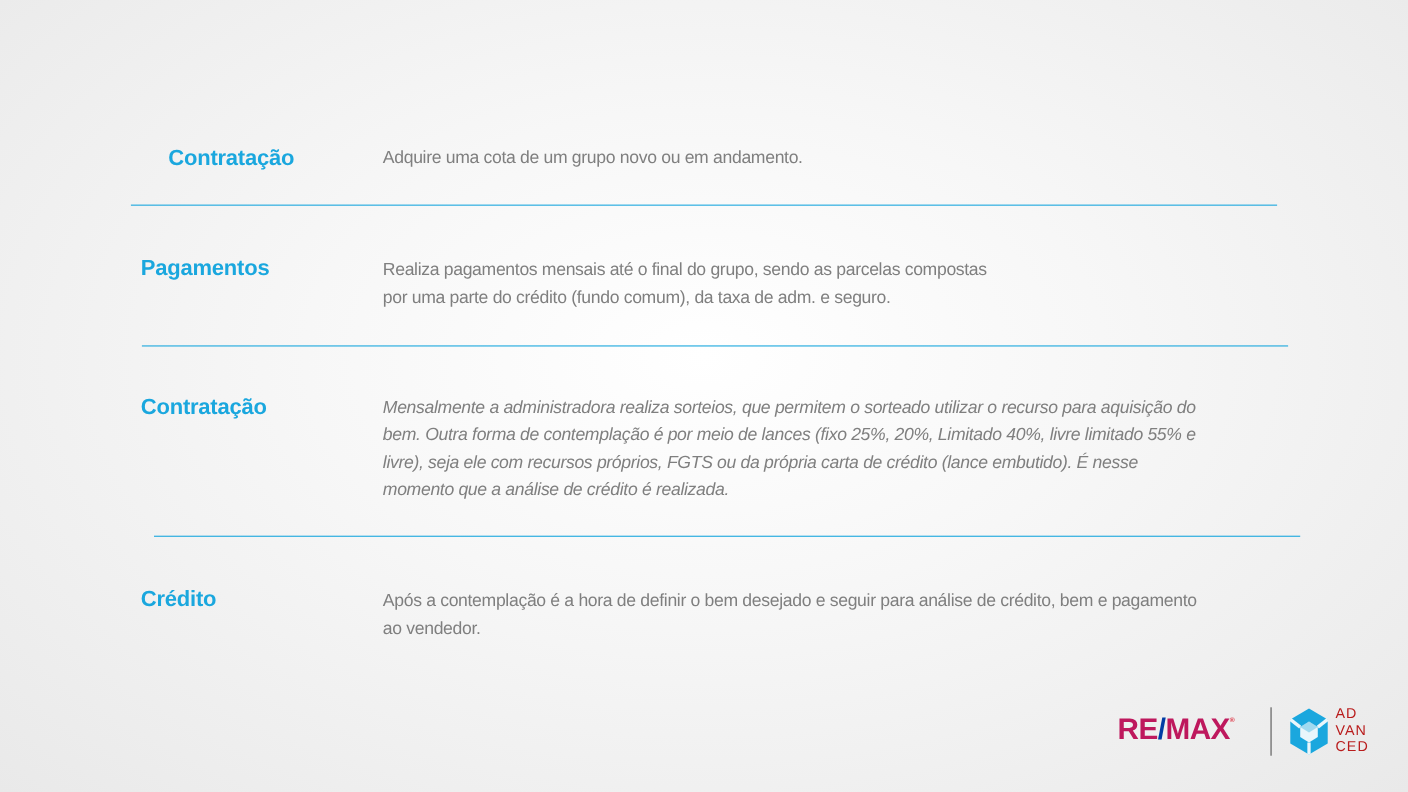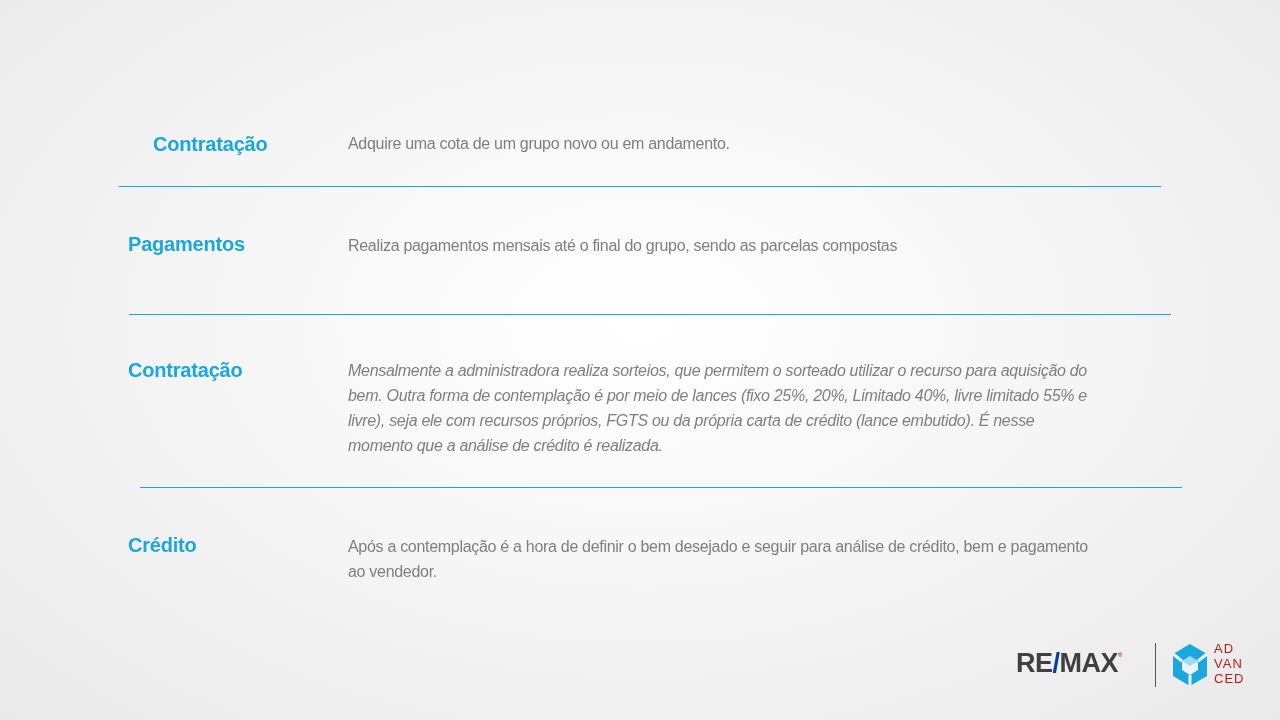--- a/index.html
+++ b/index.html
@@ -20,21 +20,21 @@
       font-family: "Liberation Sans", sans-serif;
       letter-spacing: -0.3px;
     }
     .divider { position: absolute; height: 1px; background: #1aa7de; }
     .logos { position: absolute; left: 1014px; top: 640px; width: 240px; height: 50px; }
     .remax {
       position: absolute; left: 2px; top: 8px;
       font-weight: bold; font-size: 27px; letter-spacing: -0.5px;
       font-family: "Liberation Sans", sans-serif;
     }
-    .remax .re, .remax .max { color: #404040; }
+    .remax .re, .remax .max { color: #be185d; }
     .remax .slash { color: #003da5; }
     .remax .reg { font-size: 6px; color: #dc1c2e; vertical-align: top; position: relative; top: 4px; }
     .sep { position: absolute; left: 141px; top: 3px; width: 1px; height: 44px; background: #555; }
     .cube { position: absolute; left: 156px; top: 2px; }
     .adv {
       position: absolute; left: 200px; top: 1px;
       color: #b91c1c; font-size: 13px; line-height: 15px; letter-spacing: 1px;
       font-family: "Liberation Sans", sans-serif;
     }
   </style>
@@ -43,20 +43,21 @@
 
 <div class="title" style="top:133px;margin-left:25px;">Contratação</div>
 <div class="desc" style="top:131px;">
   <div>Adquire uma cota de um grupo novo ou em andamento.</div>
 </div>
 <div class="divider" style="left:119px; top:186px; width:1042px;"></div>
 
 <div class="title" style="top:233px;">Pagamentos</div>
 <div class="desc" style="top:233px;">
   <div>Realiza pagamentos mensais até o final do grupo, sendo as parcelas compostas</div>
+  <div>por uma parte do crédito (fundo comum), da taxa de adm. e seguro.</div>
 </div>
 <div class="divider" style="left:129px; top:314px; width:1042px;"></div>
 
 <div class="title" style="top:359px;">Contratação</div>
 <div class="desc" style="top:358px;font-style:italic;">
   <div>Mensalmente a administradora realiza sorteios, que permitem o sorteado utilizar o recurso para aquisição do</div>
   <div>bem. Outra forma de contemplação é por meio de lances (fixo 25%, 20%, Limitado 40%, livre limitado 55% e</div>
   <div>livre), seja ele com recursos próprios, FGTS ou da própria carta de crédito (lance embutido). É nesse</div>
   <div>momento que a análise de crédito é realizada.</div>
 </div>

